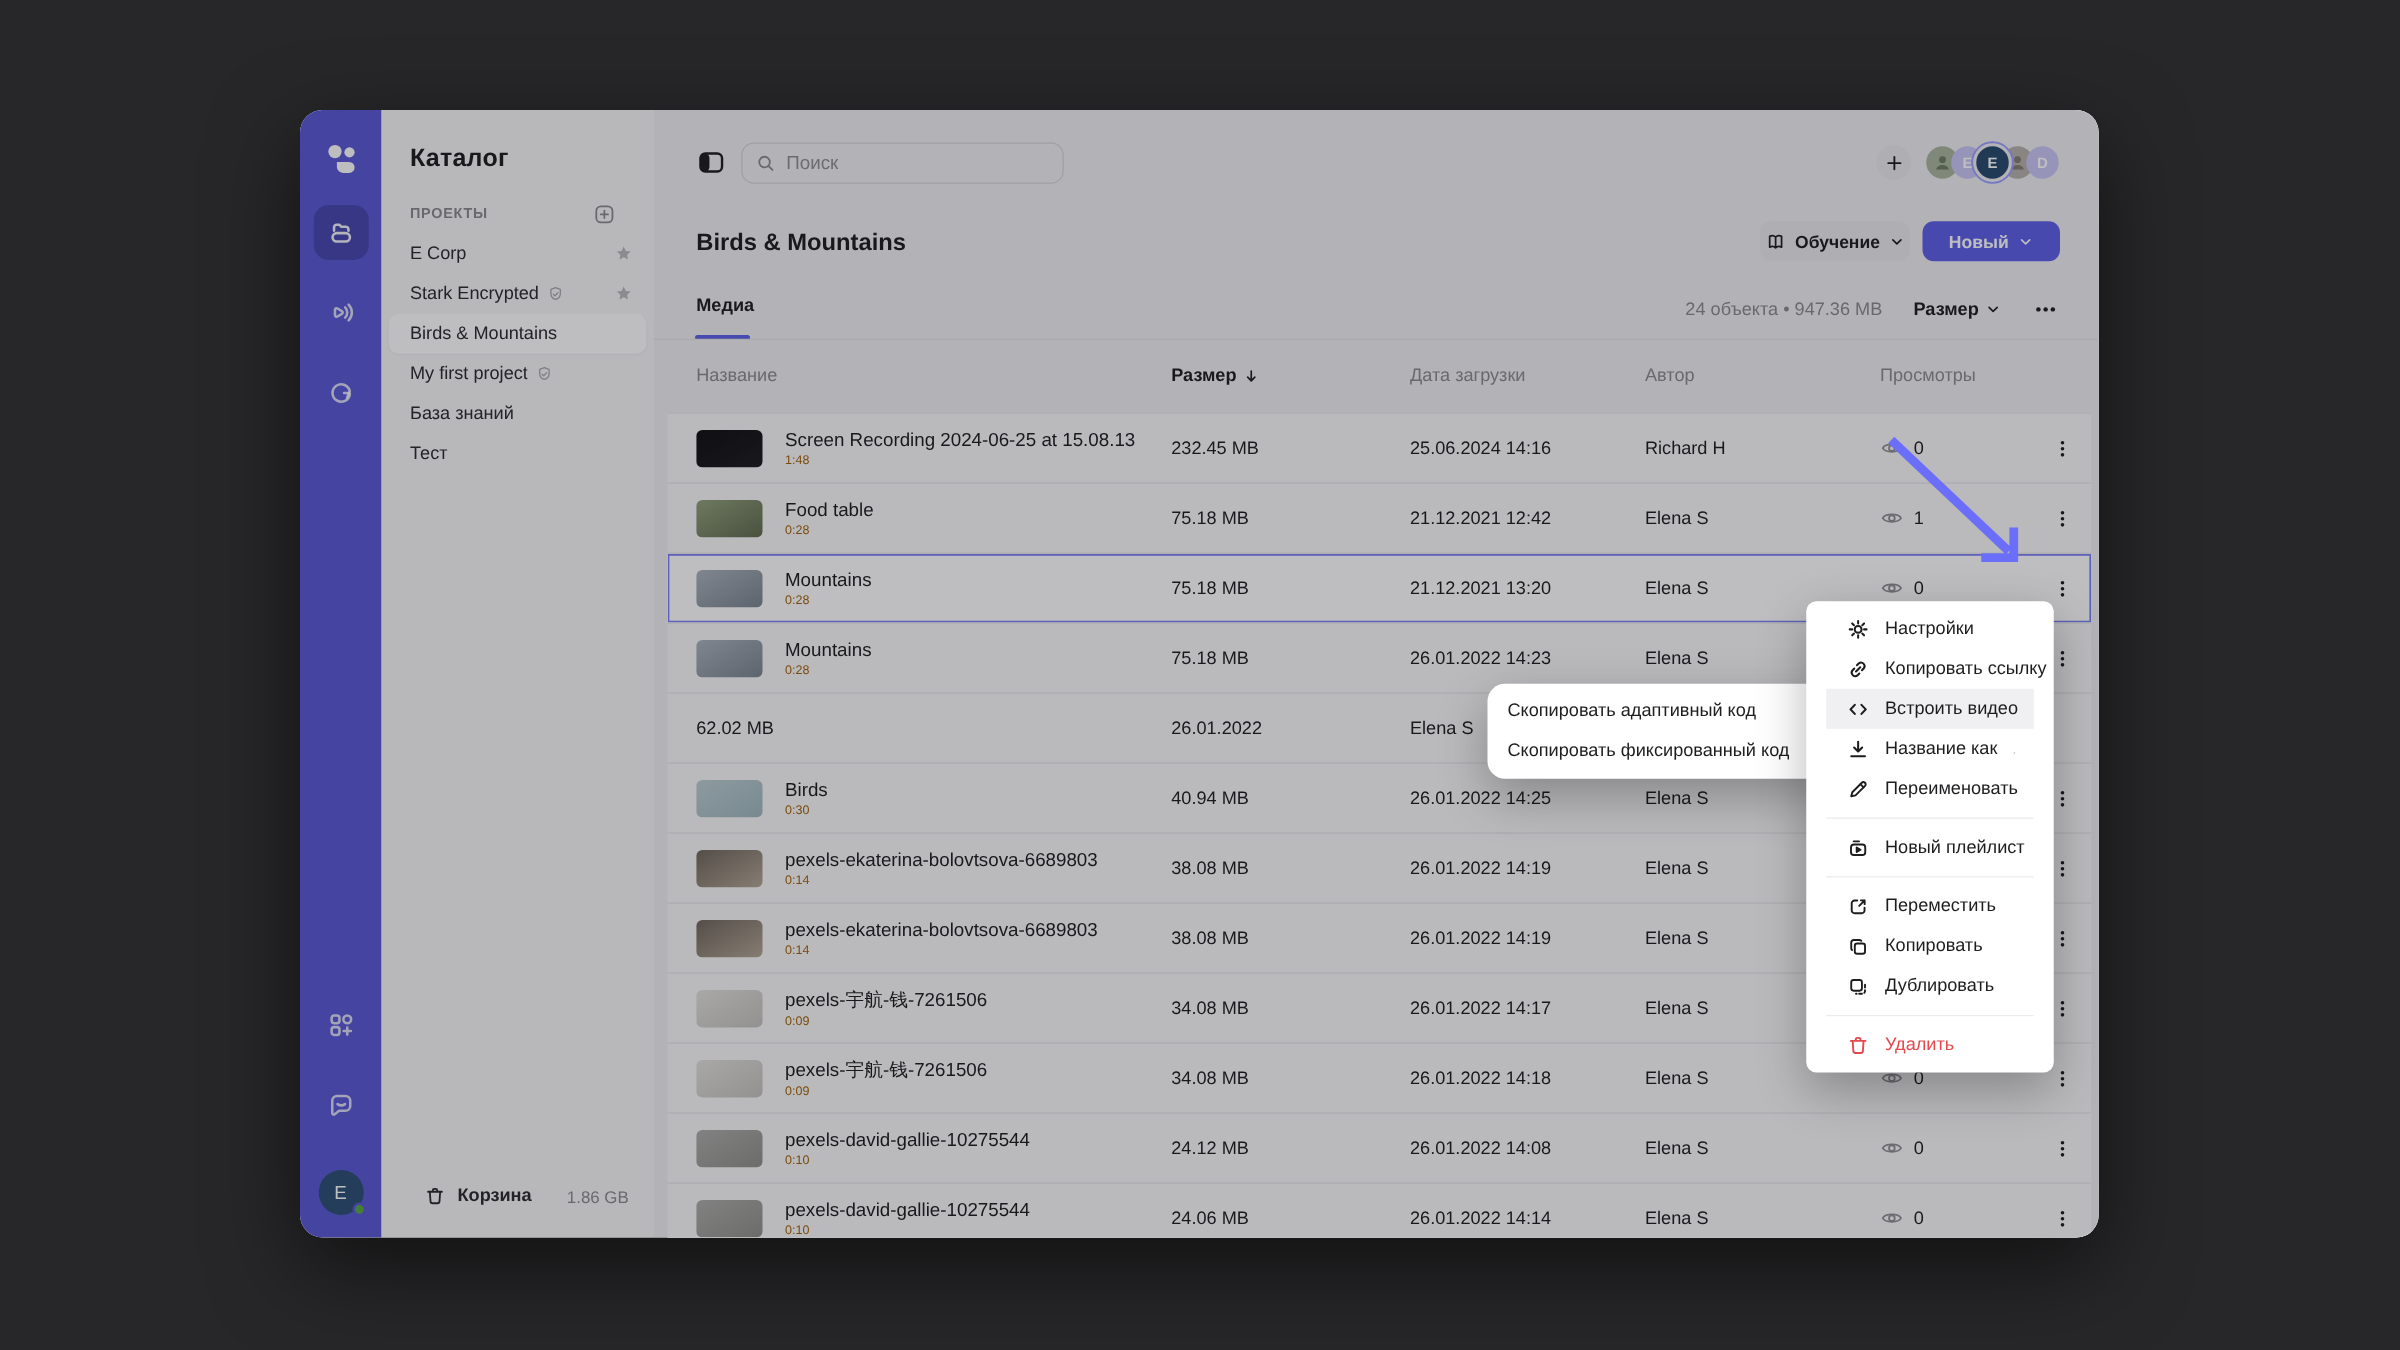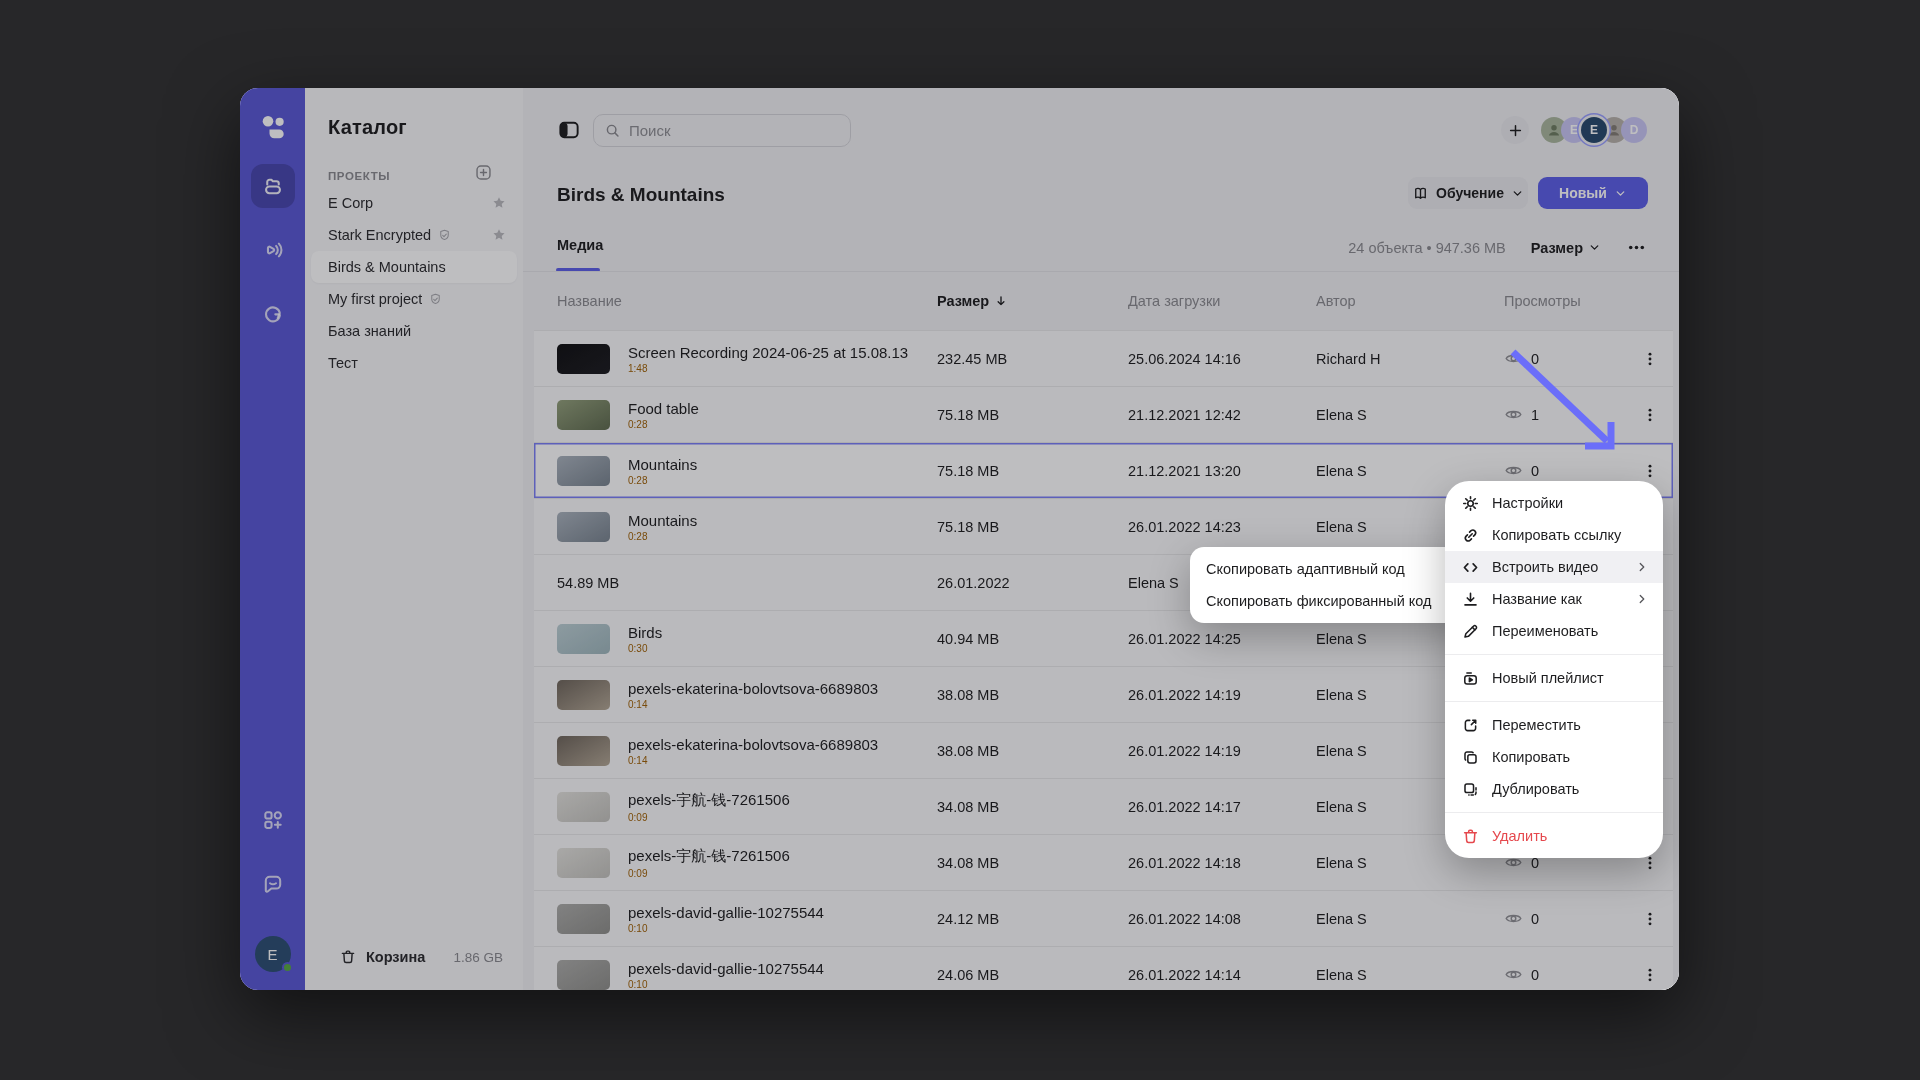--- a/index.html
+++ b/index.html
@@ -24,21 +24,21 @@
   .rail-avatar { position:absolute; left:50%; transform:translateX(-50%); top:848px; width:36px; height:36px;
     border-radius:50%; background:#2c4f74; color:#fff; font-size:15px; display:flex; align-items:center;
     justify-content:center; cursor:pointer; }
   .online-dot { position:absolute; right:-2px; bottom:-1px; width:11px; height:11px; border-radius:50%;
     background:#58a942; border:2px solid var(--rail-bg,#5a58d5); }
 
   
   .sidebar { position:relative; width:218px; flex:0 0 218px; background:#f7f7f9; z-index:9; }
   .sidebar h1 { font-size:20px; font-weight:700; color:#1d1d1f; padding:28px 0 0 23px; letter-spacing:.2px; }
   .proj-head { position:absolute; top:72px; left:23px; right:30px; height:22px; display:flex;
-    align-items:flex-end; justify-content:space-between; }
+    align-items:center; justify-content:space-between; }
   .proj-head span { font-size:11.5px; font-weight:600; letter-spacing:.6px; color:#8a8a8f; }
   .add-proj { width:19px; height:19px; border:none; background:transparent; cursor:pointer; color:#8a8a8f; }
   .add-proj svg { width:19px; height:19px; }
   .projects { position:absolute; top:99px; left:6px; right:6px; }
   .project-item { height:32px; display:flex; align-items:center; padding:0 10px 0 17px; border-radius:8px;
     cursor:pointer; gap:6px; }
   .project-item.selected { background:#ffffff; box-shadow:0 1px 2px rgba(0,0,0,.04); }
   .project-item .p-label { font-size:14.5px; color:#2b2b2e; white-space:nowrap; overflow:hidden; }
   .badge-shield { flex:0 0 auto; width:15px; height:15px; color:#a8a8ad; }
   .p-star { margin-left:auto; width:16px; height:16px; color:#b9b9be; flex:0 0 auto; }
@@ -111,22 +111,22 @@
   .cell-views svg { width:19px; height:19px; color:#8f8f94; }
   .kebab-btn { border:none; background:none; cursor:pointer; width:30px; height:30px; display:flex;
     align-items:center; justify-content:center; color:#1d1d1f; }
   .kebab-btn svg { width:18px; height:18px; }
 
   
   .dim { position:absolute; inset:0; background:rgba(16,16,22,.27); z-index:40; border-radius:18px; pointer-events:none; }
   .annot-arrow { position:absolute; left:1265px; top:255px; width:125px; height:115px; z-index:55; pointer-events:none; }
 
   
-  .menu { position:absolute; left:1205px; top:393px; width:218px; background:#fff; border-radius:24px;
-    box-shadow:0 14px 40px rgba(0,0,0,.28); z-index:60; padding:6px 0; }
+  .menu { position:absolute; left:1205px; top:393px; width:198px; background:#fff; border-radius:8px;
+    box-shadow:0 14px 40px rgba(0,0,0,.28); z-index:60; padding:6px 16px; }
   .menu-item { height:32px; display:flex; align-items:center; gap:12px; padding:0 14px 0 16px; cursor:pointer;
     font-size:14.5px; font-weight:500; color:#1d1d1f; white-space:nowrap; }
   .menu-item.highlighted { background:#f0f0f3; }
   .menu-item.danger { color:var(--danger,#e5484d); }
   .menu-item .mi-icon { width:19px; height:19px; flex:0 0 auto; display:flex; }
   .menu-item .mi-icon svg { width:19px; height:19px; }
   .menu-item .mi-chev { margin-left:auto; width:14px; height:14px; color:#55555a; }
   .menu-sep { height:1px; background:#ececee; margin:7px 0; }
 
   .submenu { position:absolute; left:950px; top:459px; width:289px; background:#fff; border-radius:14px;
@@ -454,21 +454,21 @@
             </div>
             <button class="kebab-btn">
               <svg viewBox="0 0 20 20" fill="currentColor">
                 <circle cx="10" cy="4.6" r="1.6"></circle>
                 <circle cx="10" cy="10" r="1.6"></circle>
                 <circle cx="10" cy="15.4" r="1.6"></circle>
               </svg>
             </button>
           </div>
           <div class="trow">
-            <div class="cell">54.89 MB</div>
+            <div class="cell">62.02 MB</div>
             <div class="cell">26.01.2022</div>
             <div class="cell">Elena S</div>
             <div class="cell-views">
               <span style="display:flex">
                 <svg viewBox="0 0 20 20" fill="none" stroke="currentColor" stroke-width="1.5">
                   <path d="M2.3 10c2.3-4.1 13.1-4.1 15.4 0-2.3 4.1-13.1 4.1-15.4 0z"></path>
                   <circle cx="10" cy="10" r="2.4"></circle>
                 </svg>
               </span>
               <span>0</span>

